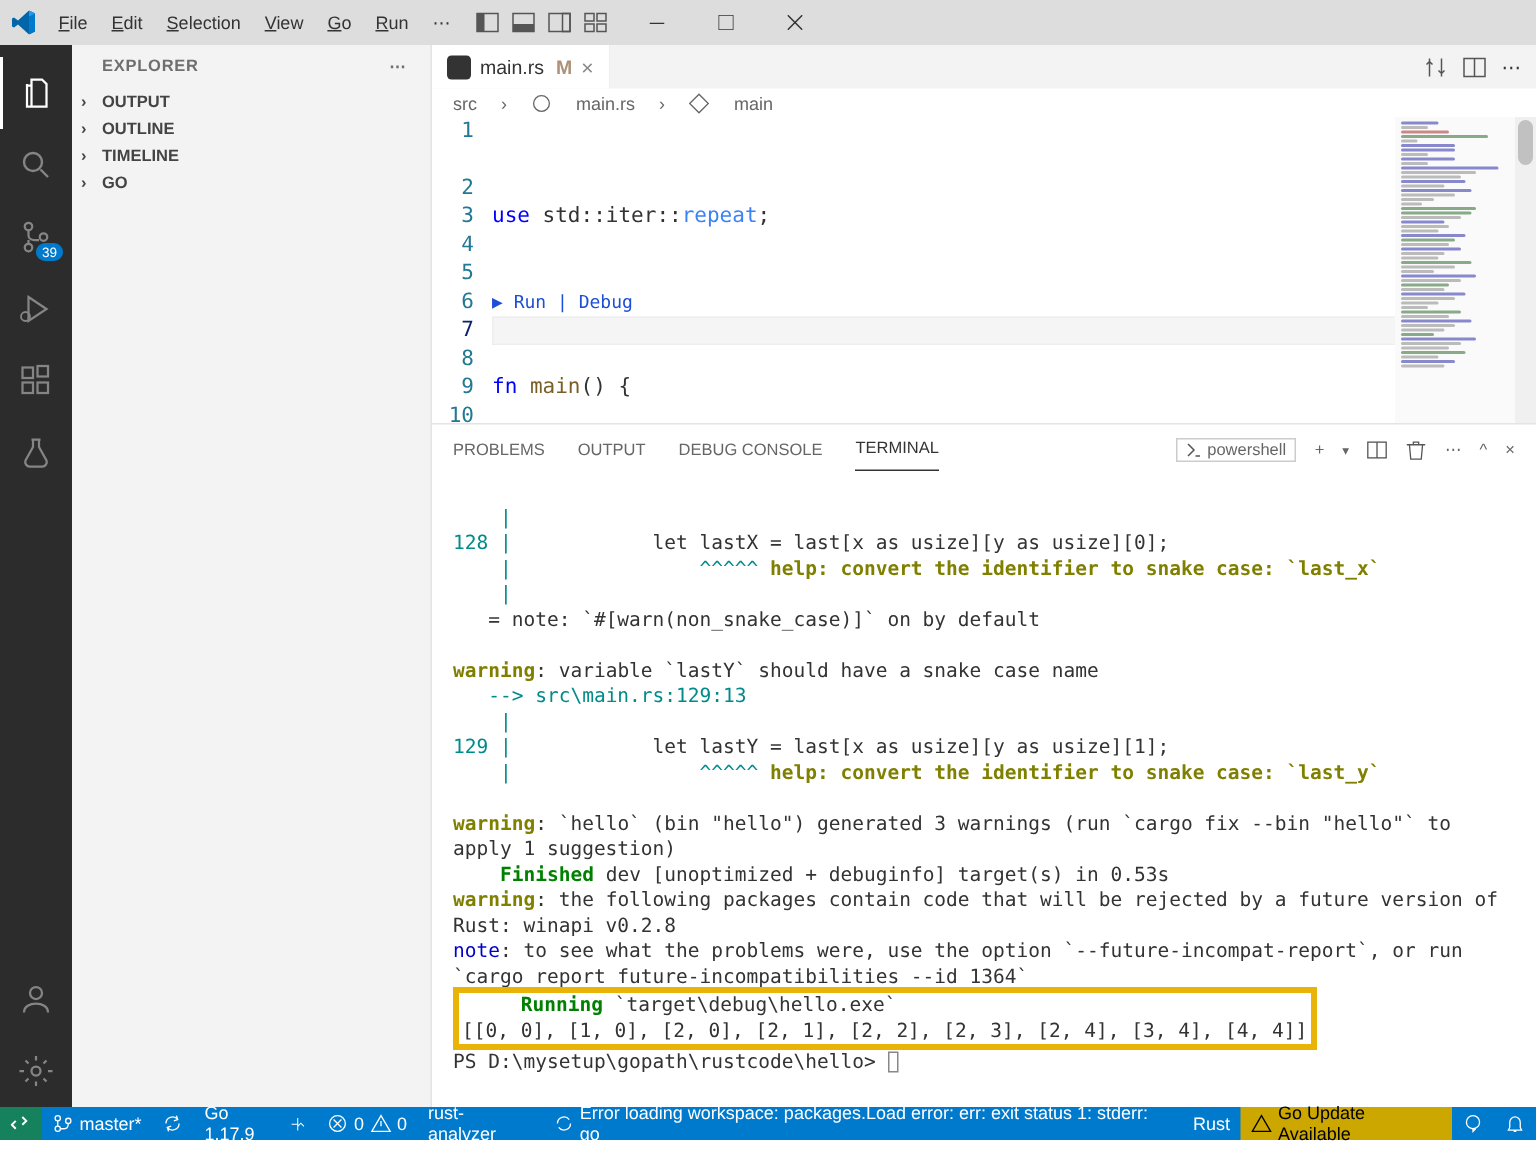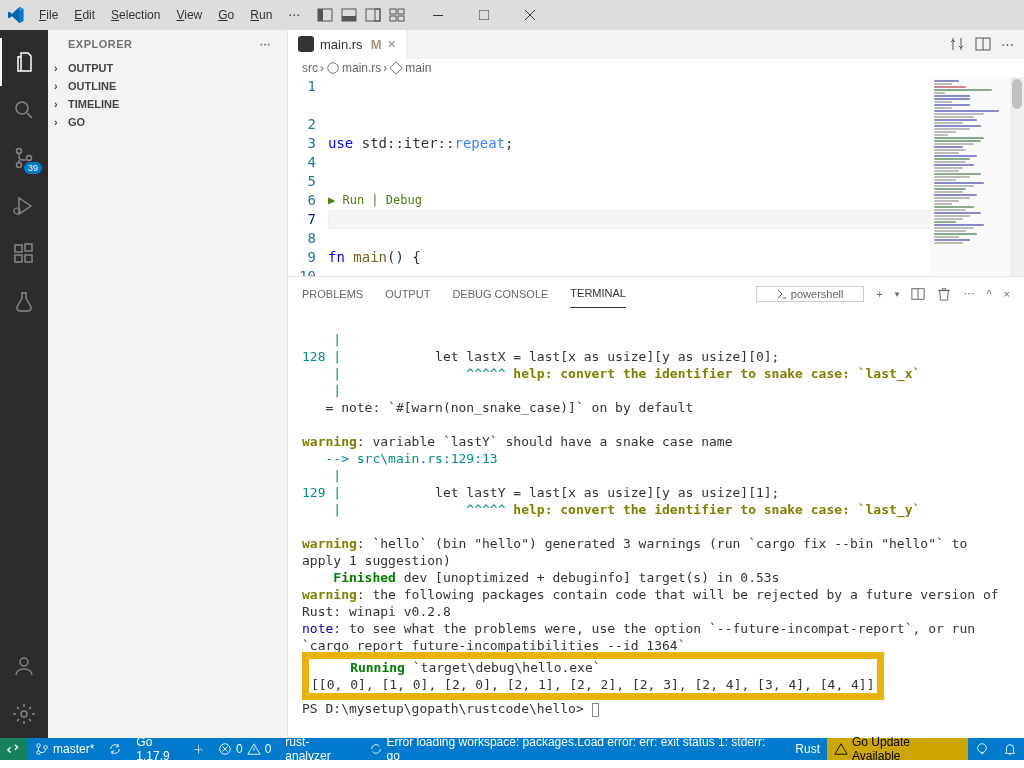--- a/index.html
+++ b/index.html
@@ -26,50 +26,50 @@
 .sidebar-header { display: flex; justify-content: space-between; padding: 8px 16px 8px 20px; font-size: 11px; color: #6f6f6f; letter-spacing: 0.5px; font-weight: bold; }
 .sidebar-section { display: flex; align-items: center; padding: 3px 6px; font-size: 11px; font-weight: 700; color: #444; cursor: pointer; }
 .sidebar-section .chev { width: 14px; display: inline-block; }
 .editor-area { flex: 1; display: flex; flex-direction: column; background: #fff; }
 .tabs { height: 35px; background: #f3f3f3; display: flex; align-items: stretch; }
 .tab { background: #fff; display: flex; align-items: center; padding: 0 10px; gap: 6px; font-size: 13px; color: #333; border-right: 1px solid #eee; }
 .tab .rust-icon { width: 16px; height: 16px; background: #333; border-radius: 3px; display: inline-block; }
 .tab .mod { color: #ad9178; font-weight: 600; margin-left: 2px; }
 .tab .close { color: #888; font-size: 14px; }
 .tabs .editor-actions { margin-left: auto; display: flex; align-items: center; gap: 10px; padding: 0 10px; }
-.breadcrumb { height: 22px; font-size: 12px; color: #666; display: flex; align-items: center; padding: 0 14px; gap: 2px; }
+.breadcrumb { height: 22px; font-size: 12px; color: #666; display: flex; align-items: center; padding: 0 14px; gap: 16px; }
 .breadcrumb svg { width: 14px; height: 14px; }
 .code-area { display: flex; height: 243px; position: relative; overflow: hidden; }
 .gutter { width: 40px; text-align: right; padding-right: 12px; font-family: Consolas, monospace; font-size: 14px; color: #237893; line-height: 19px; padding-top: 0; }
 .gutter .ln { height: 19px; }
 .gutter .ln.active { color: #0b216f; font-weight: 500; }
 .code { flex: 1; font-family: Consolas, monospace; font-size: 14px; line-height: 19px; white-space: pre; overflow: hidden; position: relative; }
 .code .highlight-line { position: absolute; left: 0; right: 0; height: 19px; background: #f5f5f5; border: 1px solid #eee; top: 133px; z-index: 0; }
 .code .ln { height: 19px; position: relative; z-index: 1; padding-left: 0; }
 .kw { color: #0000ff; }
 .ty { color: #3b82f6; }
 .fn { color: #795e26; }
-.codelens { color: #4d7c0f; font-size: 12px; height: 19px; display: flex; align-items: center; gap: 6px; }
+.codelens { color: #1d4ed8; font-size: 12px; height: 19px; display: flex; align-items: center; gap: 6px; }
 .minimap { position: absolute; right: 14px; top: 0; width: 80px; height: 243px; background: #fafafa; }
 .minimap-inner { padding: 3px 4px; }
 .mm-line { height: 2px; margin-bottom: 1px; border-radius: 1px; }
 .scroll-edit { position: absolute; right: 0; top: 0; width: 14px; height: 243px; background: #f0f0f0; }
 .scroll-edit .thumb { background: #c1c1c1; width: 10px; margin-left: 2px; border-radius: 5px; }
 .panel { flex: 1; border-top: 1px solid #e4e4e4; display: flex; flex-direction: column; }
 .panel-tabs { height: 33px; display: flex; align-items: center; padding: 0 14px; gap: 22px; font-size: 11px; color: #666; }
 .panel-tabs .ptab { padding: 8px 0; cursor: pointer; }
 .panel-tabs .ptab.active { color: #333; border-bottom: 1px solid #333; }
 .panel-tabs .right { margin-left: auto; display: flex; align-items: center; gap: 12px; }
-.panel-tabs .shell { border: 1px solid #ccc; padding: 1px 20px; font-size: 11px; display: flex; align-items: center; gap: 4px; }
+.panel-tabs .shell { border: 1px solid #ccc; padding: 1px 6px; font-size: 11px; display: flex; align-items: center; gap: 4px; }
 .terminal-content { flex: 1; font-family: Consolas, monospace; font-size: 13px; line-height: 17px; padding: 4px 14px; overflow: hidden; color: #333; white-space: pre-wrap; }
 .t-cyan { color: #008b8b; }
 .t-blue { color: #0000c8; }
 .t-yellow { color: #808000; font-weight: 700; }
 .t-green { color: #008000; font-weight: 700; }
-.red-box { border: 7px solid #eab308; padding: 0 2px; display: inline-block; margin-top: -2px; }
+.red-box { border: 4px solid #eab308; padding: 0 2px; display: inline-block; margin-top: -2px; }
 .statusbar { height: 22px; background: #007acc; color: #fff; display: flex; align-items: center; font-size: 12px; }
 .statusbar .item { padding: 0 7px; display: flex; align-items: center; gap: 4px; height: 22px; }
 .statusbar .item.remote { background: #16825d; }
 .statusbar .item.warn-b { background: #cca700; color: #000; }
 .statusbar .spacer { flex: 1; }
 .cursor-caret { display: inline-block; width: 7px; height: 14px; border: 1px solid #888; vertical-align: middle; }
 </style>
 </head>
 <body>
 

